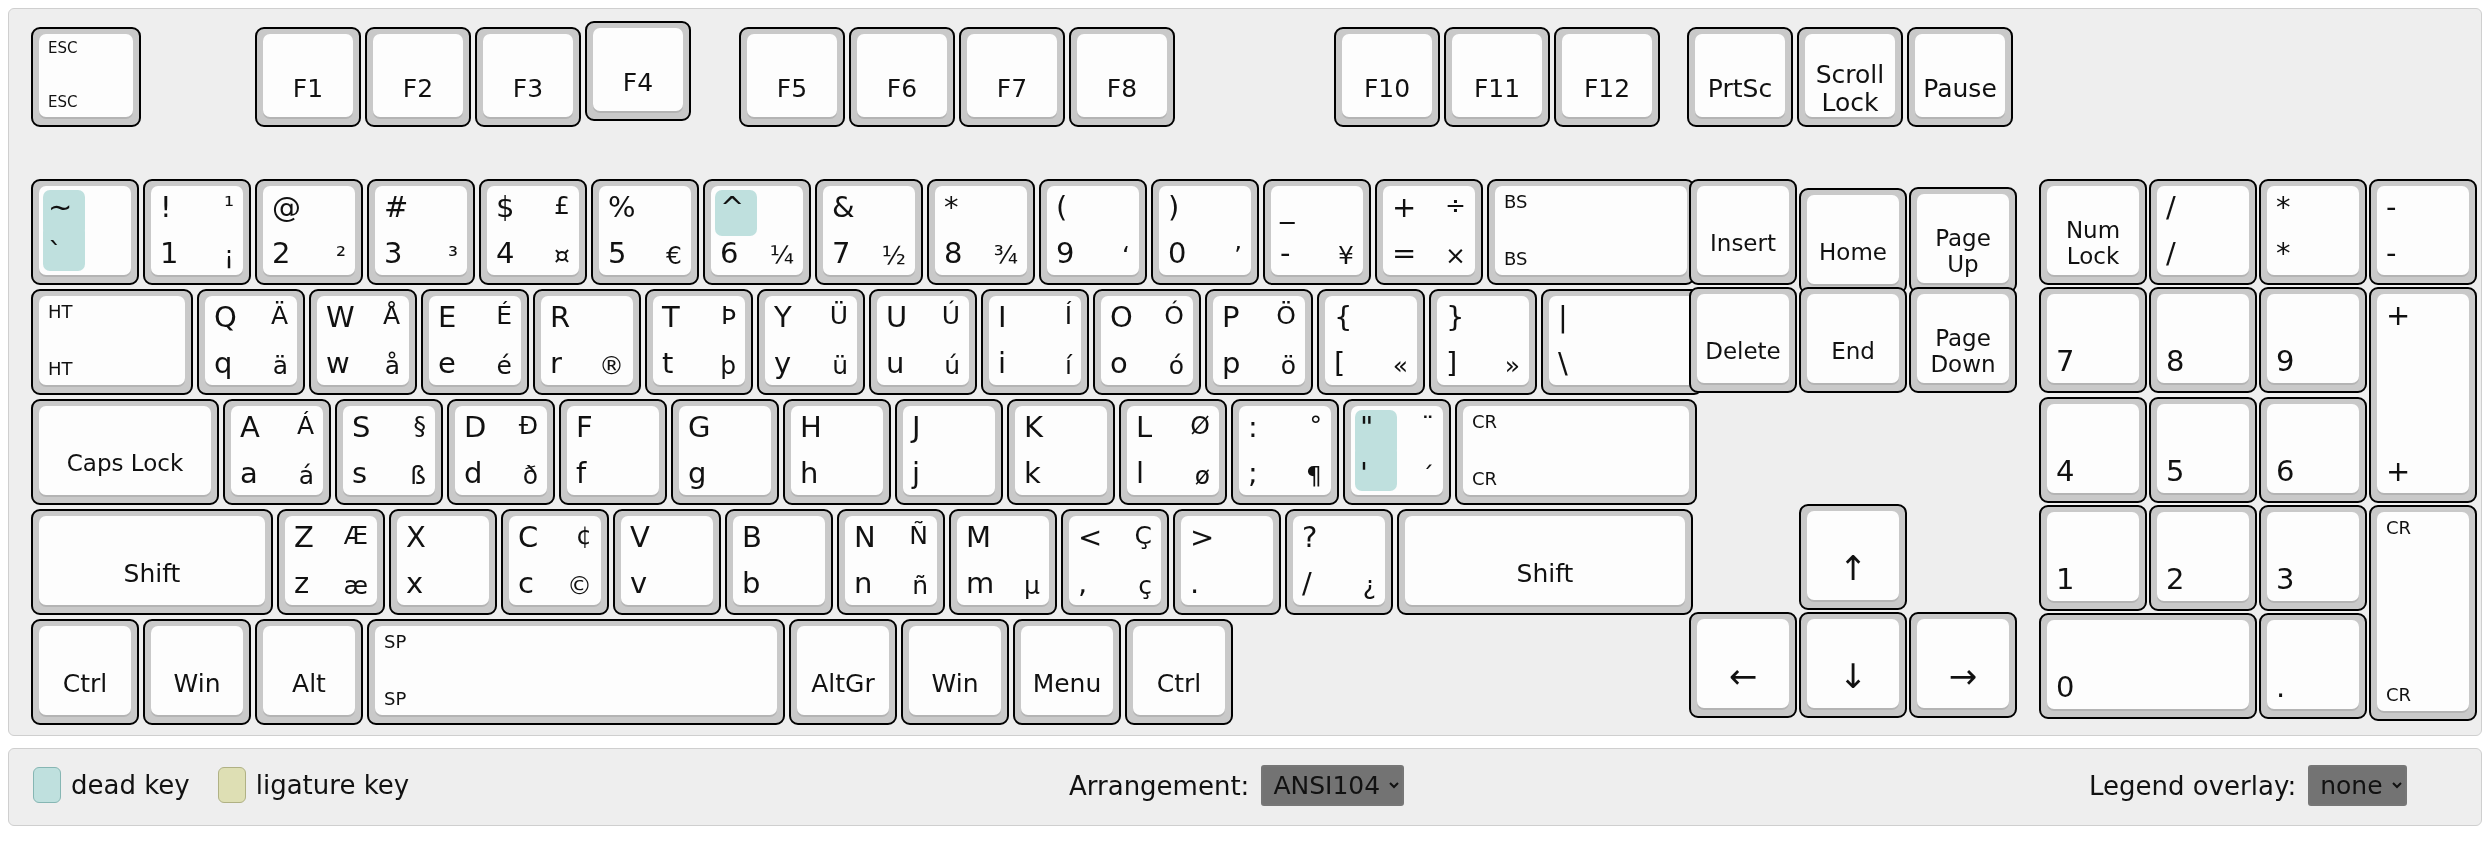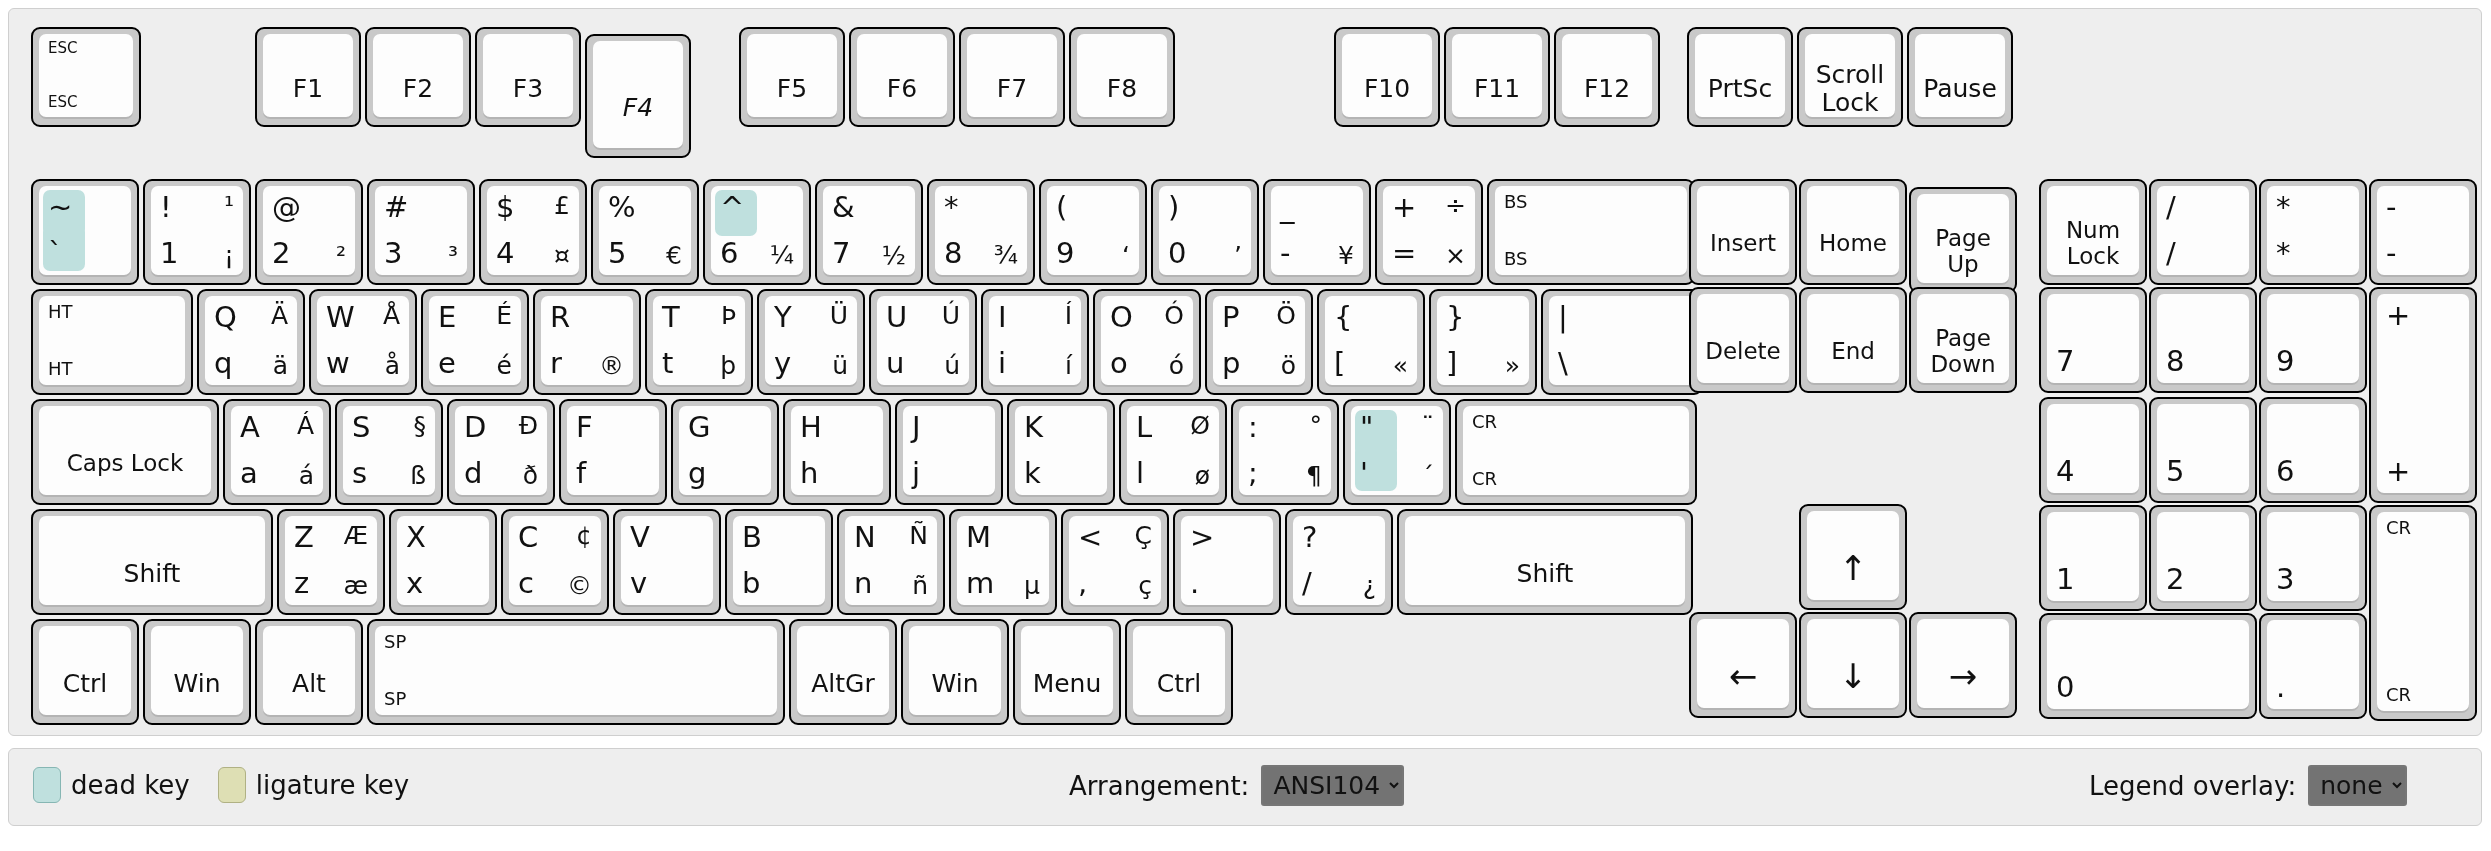--- a/index.html
+++ b/index.html
@@ -106,21 +106,21 @@
       <div class="key" style="left:356px;top:18px;width:106px;height:100px;">
         <div class="cap">
             <span class="ctr">F2</span>
           </div>
         </div>
       <div class="key" style="left:466px;top:18px;width:106px;height:100px;">
         <div class="cap">
             <span class="ctr">F3</span>
           </div>
         </div>
-      <div class="key" style="left:576px;top:25px;width:106px;height:124px;font-style:italic;">
+      <div class="key" style="left:576px;top:12px;width:106px;height:100px;">
         <div class="cap">
             <span class="ctr">F4</span>
           </div>
         </div>
 
       <div class="key" style="left:730px;top:18px;width:106px;height:100px;">
         <div class="cap">
             <span class="ctr">F5</span>
           </div>
         </div>
@@ -606,21 +606,21 @@
         </div>
     </div>
 
     <div class="zone" style="left:1680px;top:170px;width:360px;height:560px;">
 
       <div class="key" style="left:0;top:0;width:108px;height:106px;">
         <div class="cap">
             <span class="ctr sz-md">Insert</span>
           </div>
         </div>
-      <div class="key" style="left:110px;top:0;width:108px;height:106px;">
+      <div class="key" style="left:110px;top:9px;width:108px;height:106px;">
         <div class="cap">
             <span class="ctr sz-md">Home</span>
           </div>
         </div>
       <div class="key" style="left:220px;top:8px;width:108px;height:106px;">
         <div class="cap">
             <span class="ctr sz-md">Page Up</span>
           </div>
         </div>
 

